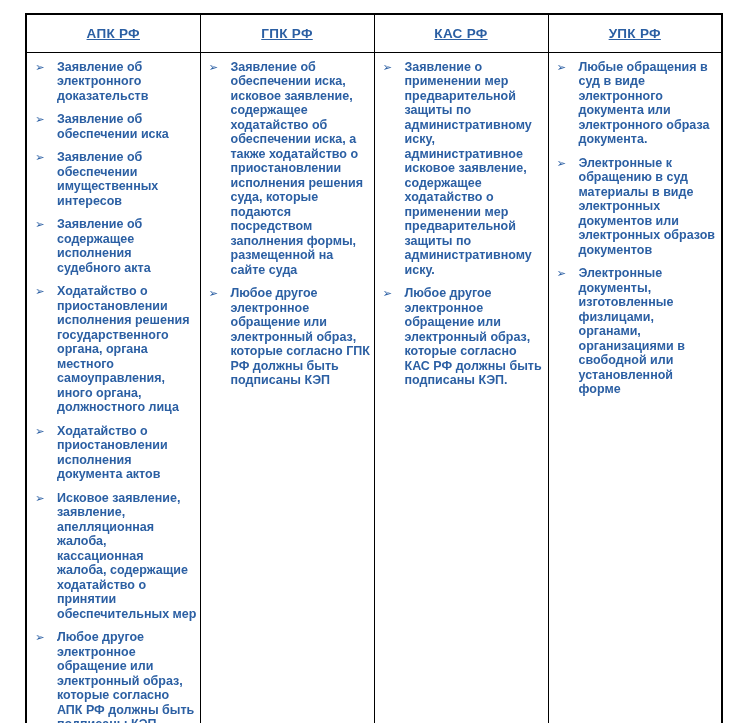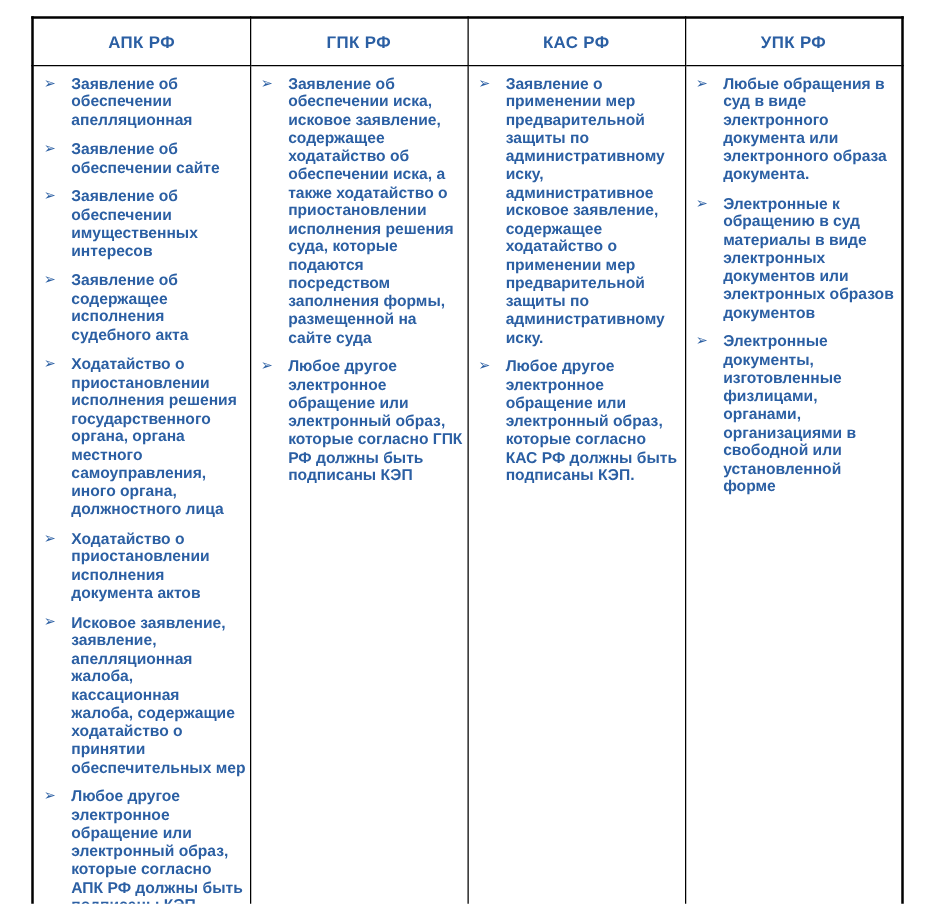--- a/index.html
+++ b/index.html
@@ -27,20 +27,21 @@
     border: 1px solid #000000;
   }
   table.codes th {
     height: 38px;
     font-size: 13.5px;
     font-weight: bold;
     color: #2B5FA3;
     text-align: center;
     vertical-align: middle;
     letter-spacing: 0.3px;
+    text-decoration: underline;
   }
   table.codes td {
     vertical-align: top;
     padding: 7px 3px 4px 4px;
   }
   ul.items {
     margin: 0; padding: 0;
     list-style: none;
   }
   ul.items li {
@@ -75,22 +76,22 @@
         <th>АПК РФ</th>
         <th>ГПК РФ</th>
         <th>КАС РФ</th>
         <th>УПК РФ</th>
       </tr>
     </thead>
     <tbody>
       <tr>
         <td>
           <ul class="items">
-            <li><span class="bullet">➢</span><span>Заявление об обеспечении апелляционная</span></li>
-            <li><span class="bullet">➢</span><span>Заявление об обеспечении сайте</span></li>
+            <li><span class="bullet">➢</span><span>Заявление об электронного доказательств</span></li>
+            <li><span class="bullet">➢</span><span>Заявление об обеспечении иска</span></li>
             <li><span class="bullet">➢</span><span>Заявление об обеспечении имущественных интересов</span></li>
             <li><span class="bullet">➢</span><span>Заявление об содержащее исполнения судебного акта</span></li>
             <li><span class="bullet">➢</span><span>Ходатайство о приостановлении исполнения решения государственного органа, органа местного самоуправления, иного органа, должностного лица</span></li>
             <li><span class="bullet">➢</span><span>Ходатайство о приостановлении исполнения документа актов</span></li>
             <li><span class="bullet">➢</span><span>Исковое заявление, заявление, апелляционная жалоба, кассационная жалоба, содержащие ходатайство о принятии обеспечительных мер</span></li>
             <li><span class="bullet">➢</span><span>Любое другое электронное обращение или электронный образ, которые согласно АПК РФ должны быть подписаны КЭП</span></li>
           </ul>
         </td>
         <td>
           <ul class="items">

